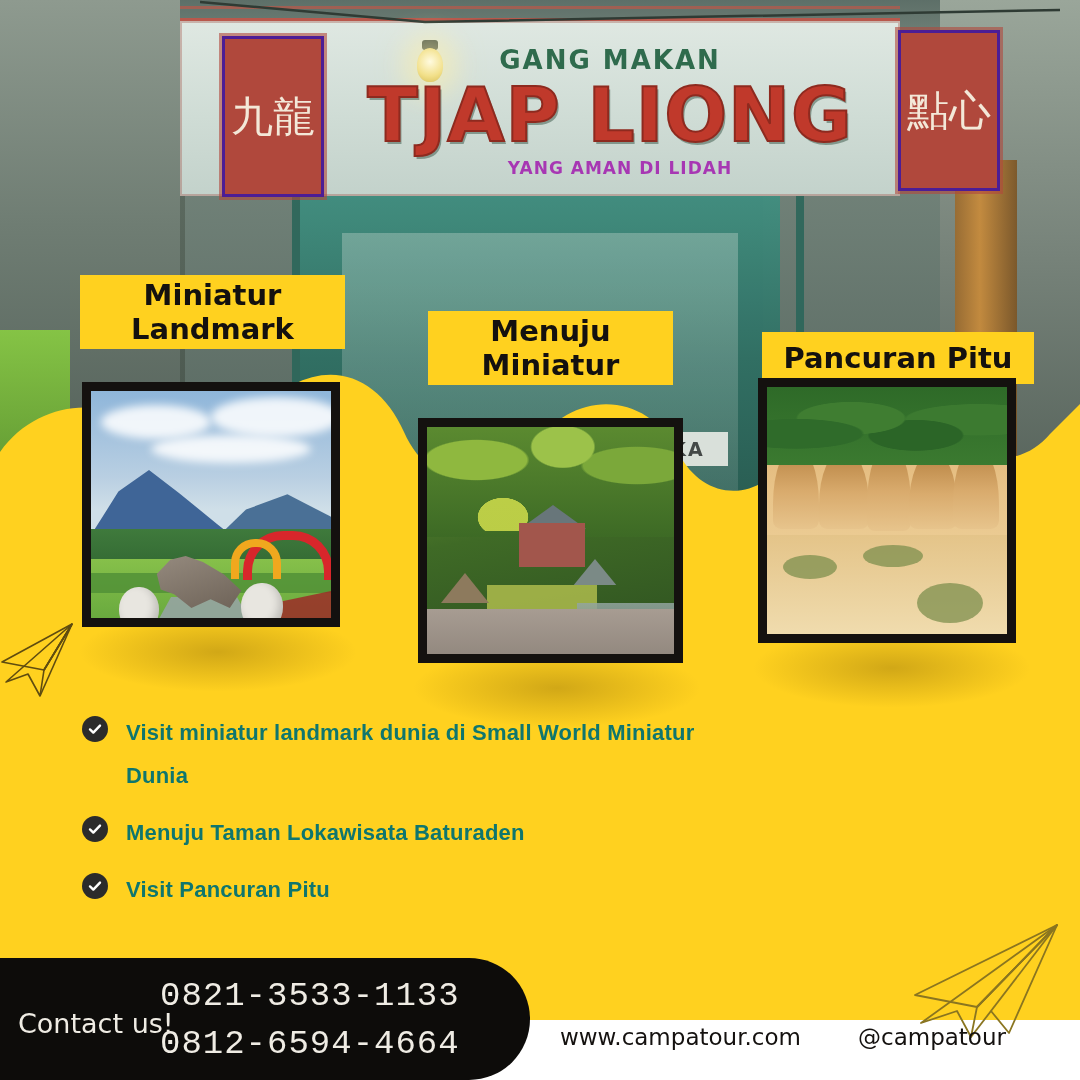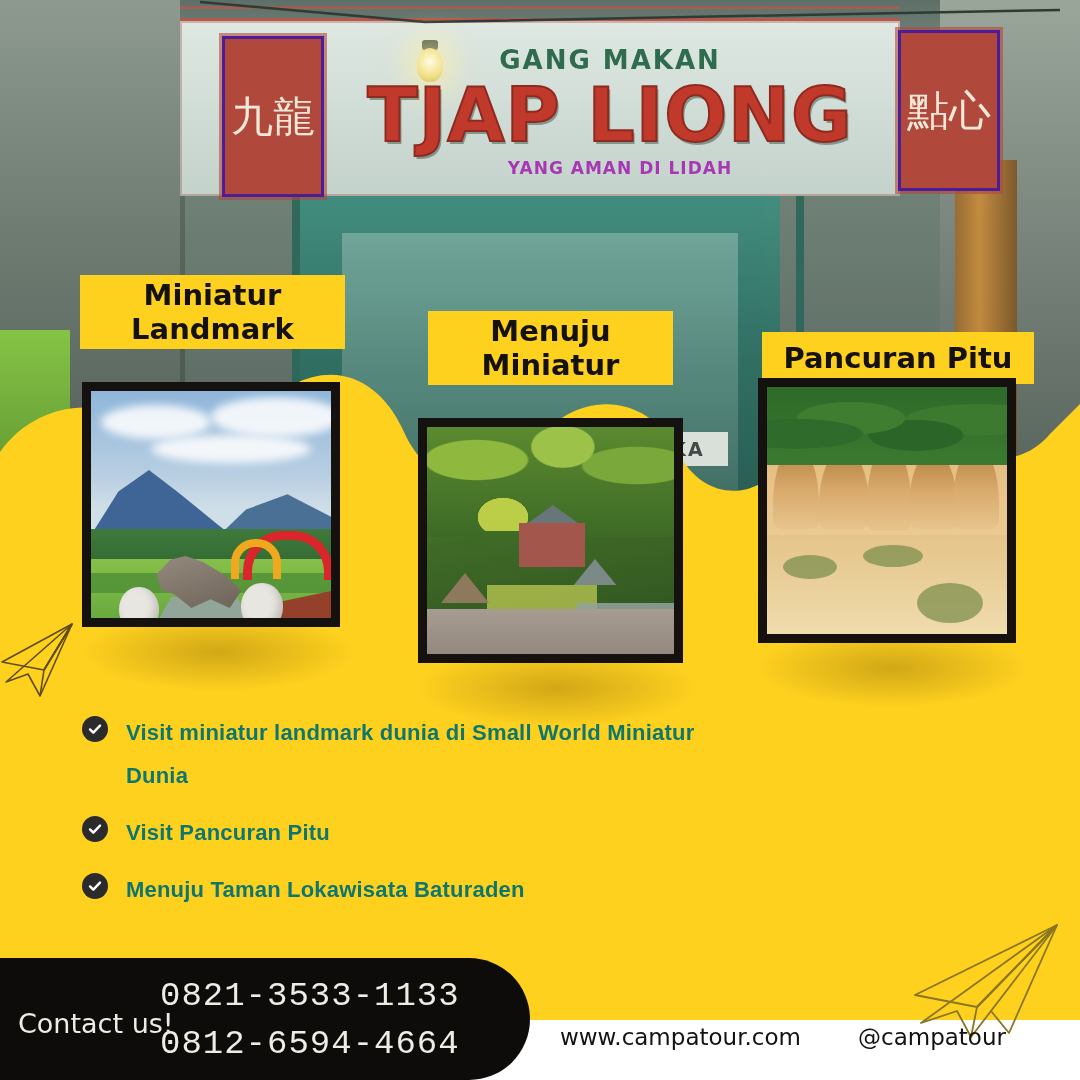--- a/index.html
+++ b/index.html
@@ -308,29 +308,29 @@
           </svg>
       </span>
       <span class="bullet-text">Visit miniatur landmark dunia di Small World Miniatur Dunia</span>
     </div>
     <div class="bullet">
       <span class="check">
         <svg width="16" height="16" viewBox="0 0 16 16">
             <path d="M3 8.4 L6.3 11.6 L13 4.6" stroke="#ffffff" stroke-width="2.4" fill="none" stroke-linecap="round" stroke-linejoin="round"></path>
           </svg>
       </span>
-      <span class="bullet-text">Visit Pancuran Pitu</span>
+      <span class="bullet-text">Menuju Taman Lokawisata Baturaden</span>
     </div>
     <div class="bullet">
       <span class="check">
         <svg width="16" height="16" viewBox="0 0 16 16">
             <path d="M3 8.4 L6.3 11.6 L13 4.6" stroke="#ffffff" stroke-width="2.4" fill="none" stroke-linecap="round" stroke-linejoin="round"></path>
           </svg>
       </span>
-      <span class="bullet-text">Menuju Taman Lokawisata Baturaden</span>
+      <span class="bullet-text">Visit Pancuran Pitu</span>
     </div>
   </div>
 
   <svg class="plane" style="left:0px;top:608px;width:130px;height:100px;" viewBox="0 0 130 100">
     <g fill="none" stroke="#5f4c10" stroke-width="1.6" stroke-linejoin="round">
       <path d="M72 16 L2 54 L44 62 Z"></path>
       <path d="M72 16 L44 62 L40 88 L28 66 L6 74 Z"></path>
       <path d="M72 16 L40 88"></path>
       <path d="M72 16 L44 62"></path>
     </g>

